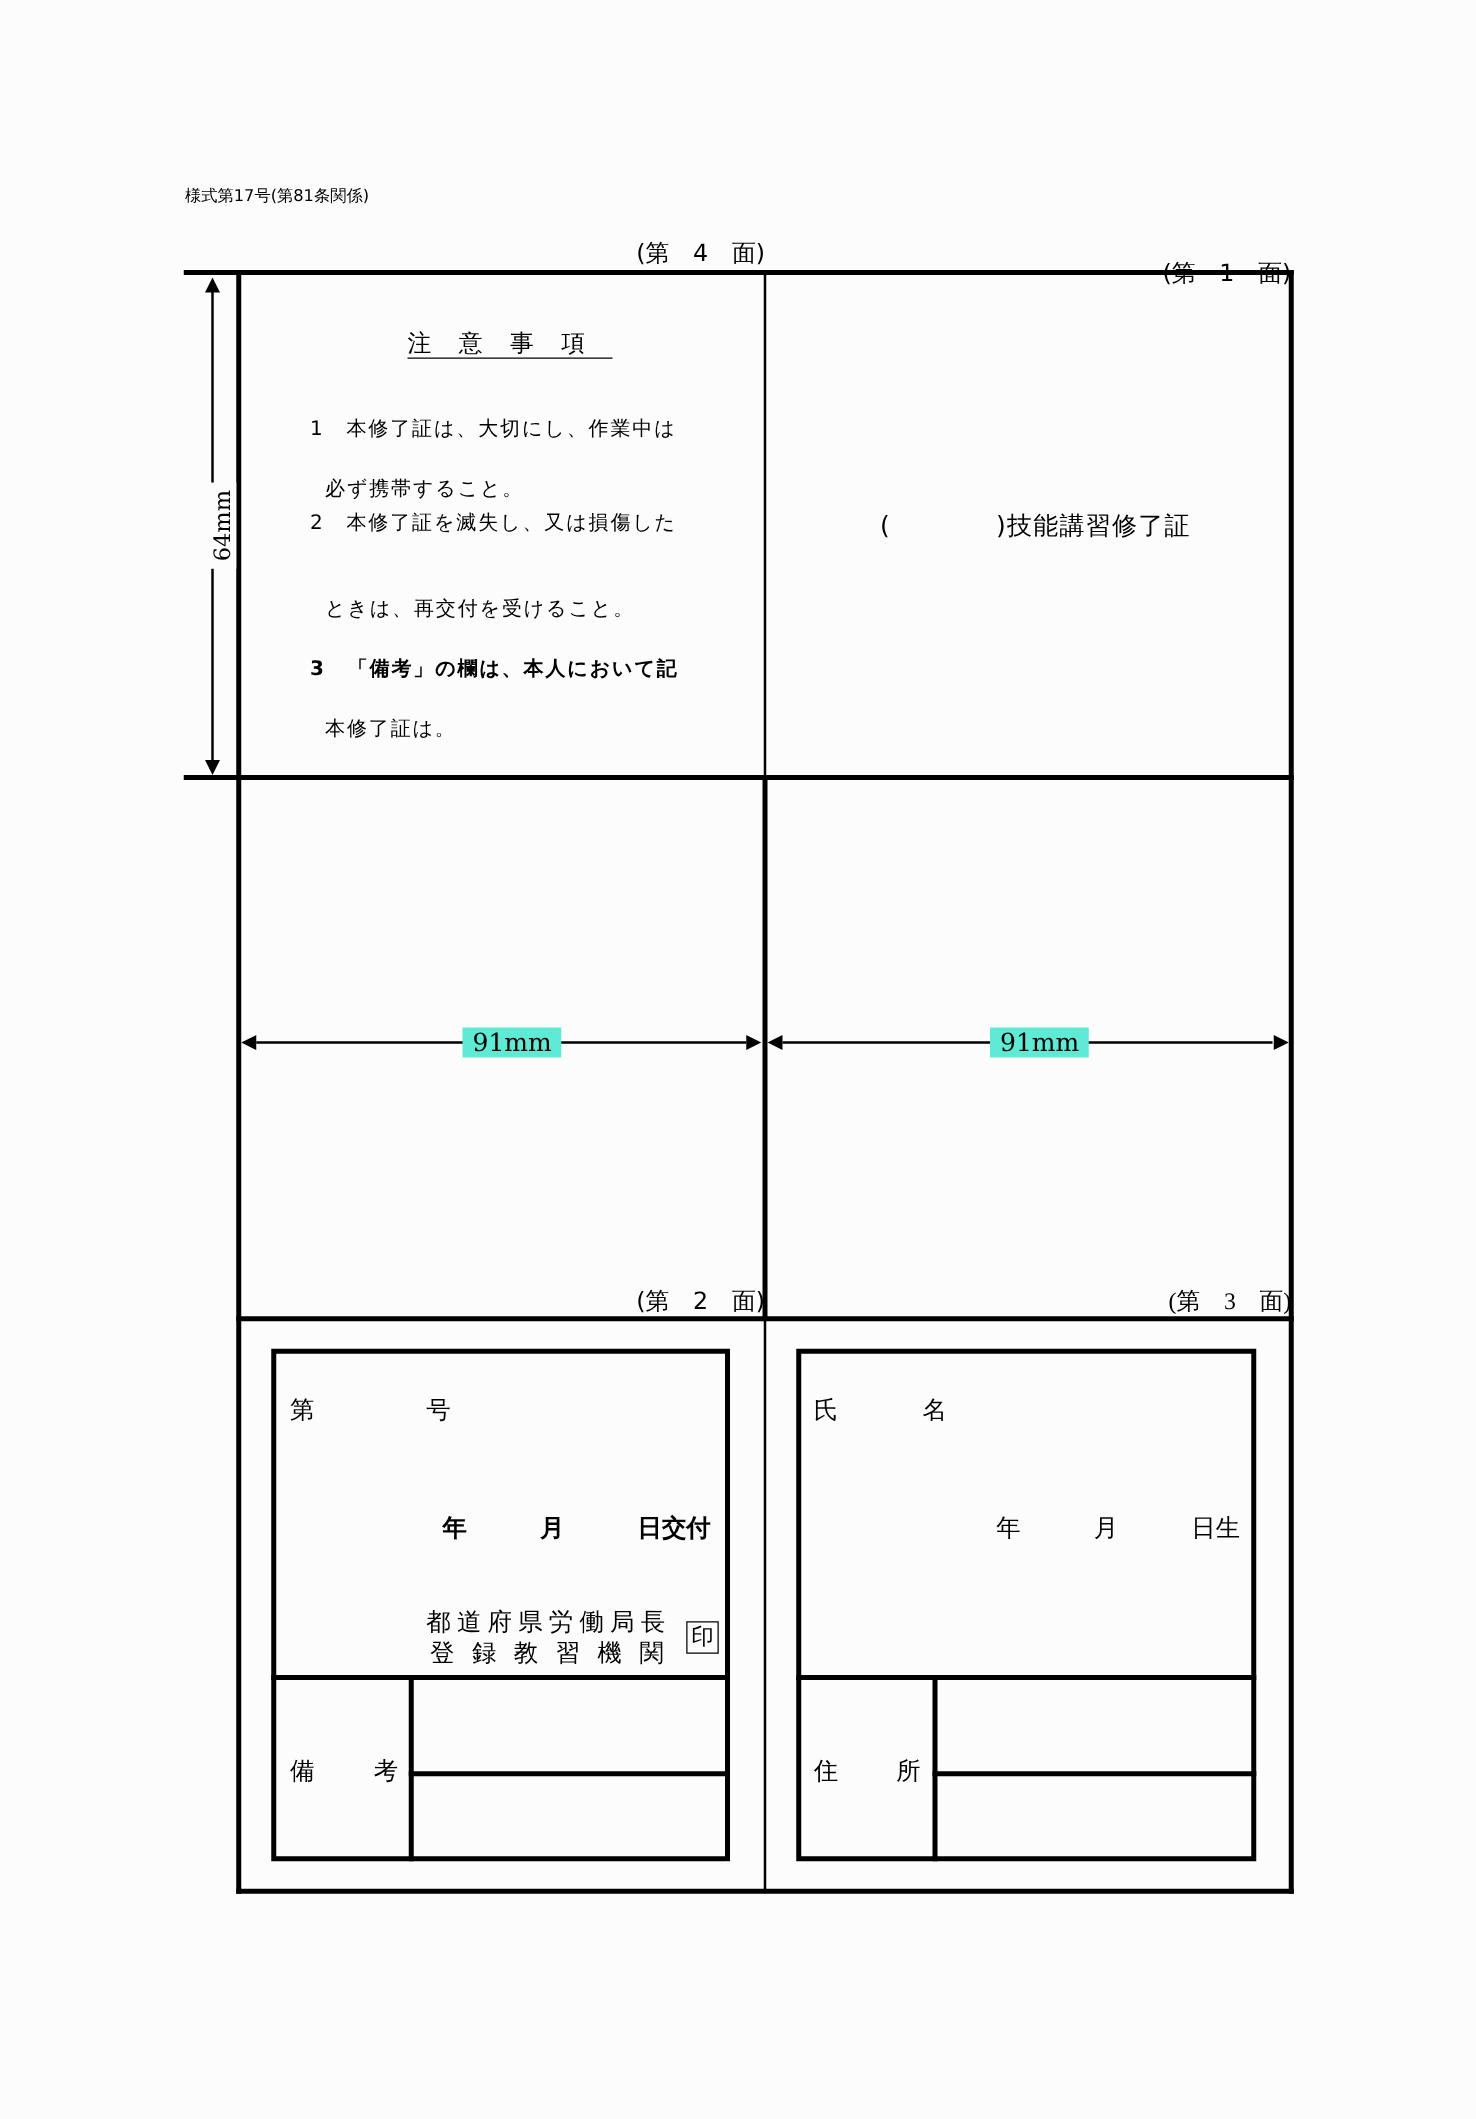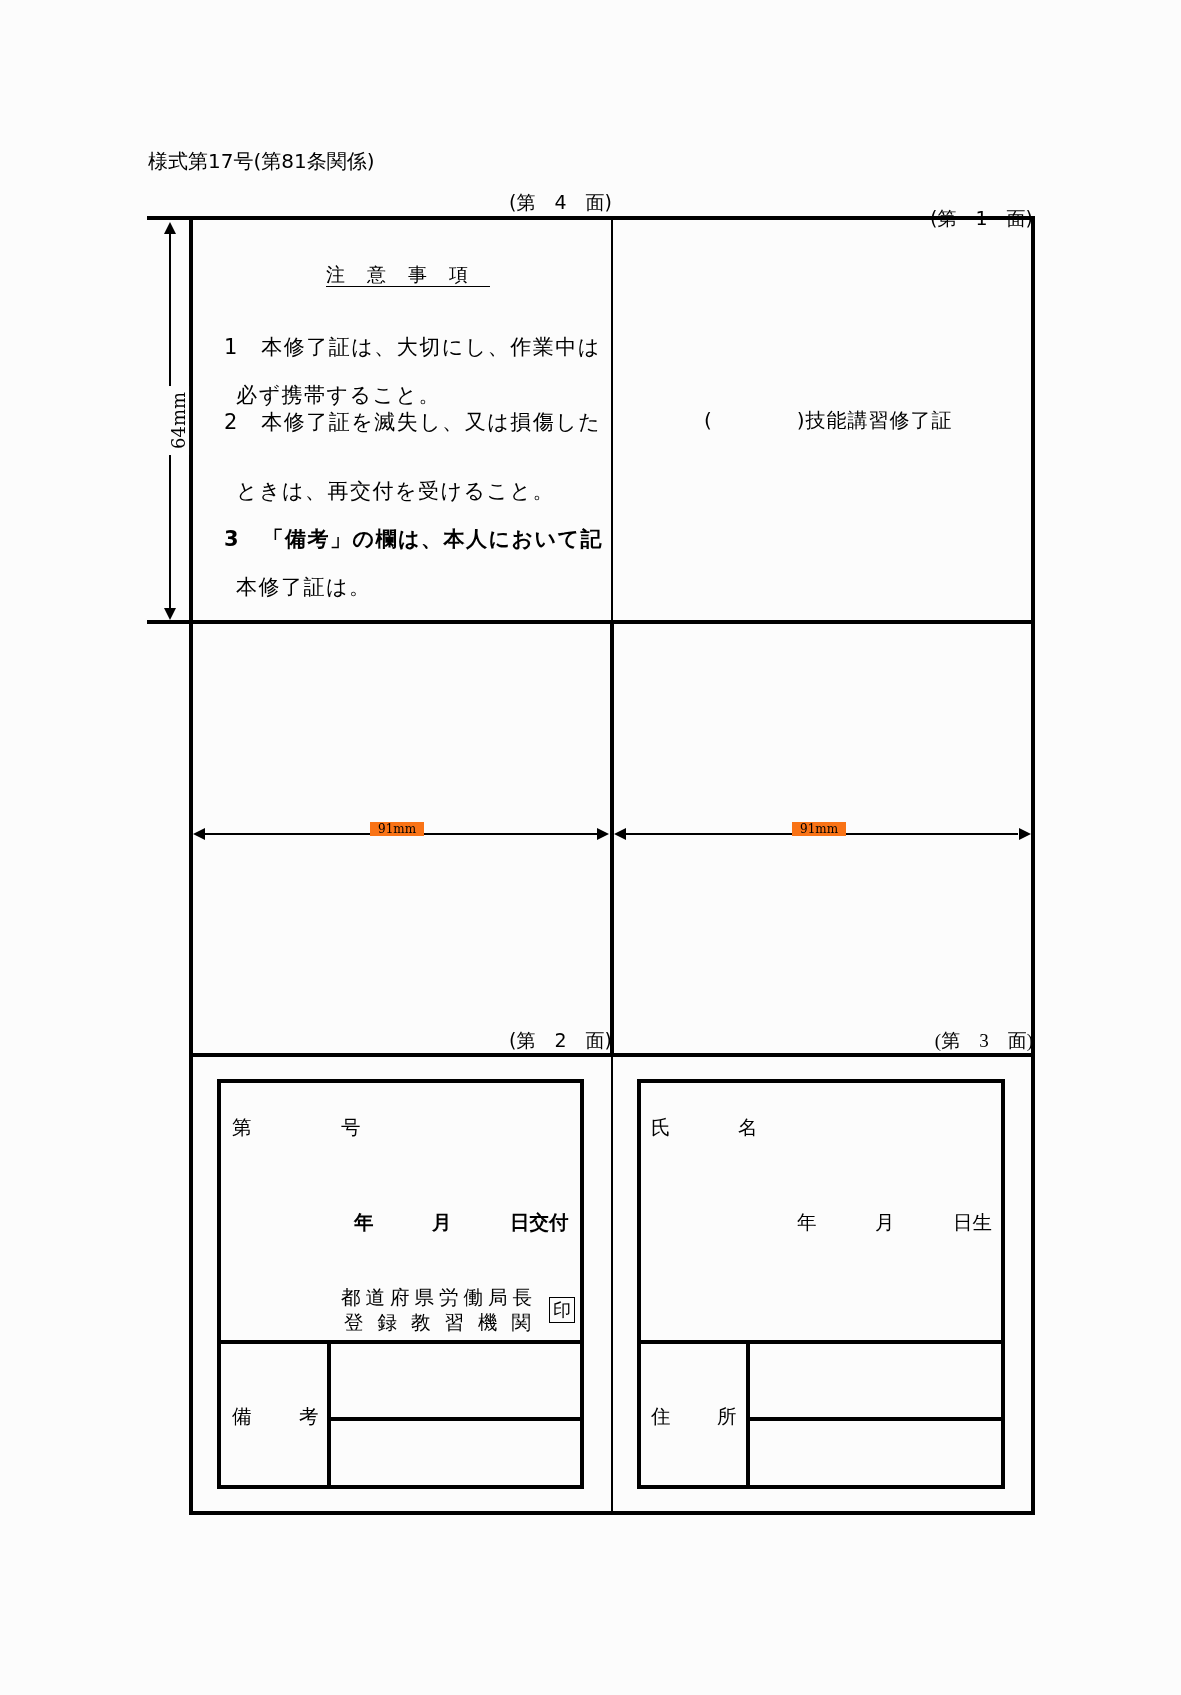--- a/index.html
+++ b/index.html
@@ -4,35 +4,35 @@
 <style>
   html, body { margin: 0; padding: 0; background: #fcfcfc; }
   body { width: 1181px; height: 1695px; position: relative; overflow: hidden;
          font-family: "DejaVu Sans", "Liberation Sans", sans-serif; color: #000; }
   .abs { position: absolute; }
   .txt { font-size: 19px; line-height: 1; white-space: pre; }
   .hline { position: absolute; background: #000; }
   .vline { position: absolute; background: #000; }
   .face-label { position: absolute; font-size: 19px; white-space: pre; text-align: right; }
   .notes-title { position: absolute; font-size: 19px; text-decoration: underline; text-underline-offset: 5px; letter-spacing: 22px; white-space: pre; }
-  .note-line { position: absolute; font-size: 21px; white-space: pre; letter-spacing: 1.5px; }
+  .note-line { position: absolute; font-size: 16px; white-space: pre; letter-spacing: 1.5px; margin-left: 24px; }
   .arrow-up { position: absolute; width: 0; height: 0; border-left: 6px solid transparent; border-right: 6px solid transparent; border-bottom: 12px solid #000; }
   .arrow-down { position: absolute; width: 0; height: 0; border-left: 6px solid transparent; border-right: 6px solid transparent; border-top: 12px solid #000; }
   .arrow-left { position: absolute; width: 0; height: 0; border-top: 6px solid transparent; border-bottom: 6px solid transparent; border-right: 12px solid #000; }
   .arrow-right { position: absolute; width: 0; height: 0; border-top: 6px solid transparent; border-bottom: 6px solid transparent; border-left: 12px solid #000; }
-  .dim-label { position: absolute; font-family: "DejaVu Serif", "Liberation Serif", serif; font-size: 12px; background: #f97316; padding: 0 8px; white-space: pre; }
+  .dim-label { position: absolute; font-family: "DejaVu Serif", "Liberation Serif", serif; font-size: 20px; background: #5eead4; padding: 0 8px; white-space: pre; }
   .vertical-label { position: absolute; font-family: "DejaVu Serif", "Liberation Serif", serif; font-size: 18px; background: #fcfcfc; padding: 0 6px; transform: rotate(-90deg); transform-origin: center center; white-space: pre; }
   .box { position: absolute; border: 4px solid #000; box-sizing: border-box; }
   .seal { position: absolute; border: 1.5px solid #000; font-size: 18px; width: 24px; height: 24px; line-height: 24px; text-align: center; }
   .field { position: absolute; font-size: 19.5px; white-space: pre; }
 </style>
 </head>
 <body>
 
-<div class="abs txt" style="left:148px; top:151px; font-size:20px;">様式第17号(第81条関係)</div>
+<div class="abs txt" style="left:148px; top:151px; font-size:13px;">様式第17号(第81条関係)</div>
 
 <div class="face-label" style="left:191px; width:421px; top:190px;">(第　4　面)</div>
 <div class="face-label" style="left:612px; width:421px; top:206px;">(第　1　面)</div>
 
 <div class="hline" style="left:147px; top:216px; width:888px; height:4px;"></div>
 <div class="vline" style="left:189px; top:216px; width:4px; height:1299px;"></div>
 <div class="vline" style="left:1031px; top:216px; width:4px; height:1299px;"></div>
 <div class="hline" style="left:189px; top:1511px; width:846px; height:4px;"></div>
 <div class="hline" style="left:147px; top:620px; width:888px; height:4px;"></div>
 <div class="hline" style="left:189px; top:1053px; width:846px; height:4px;"></div>

